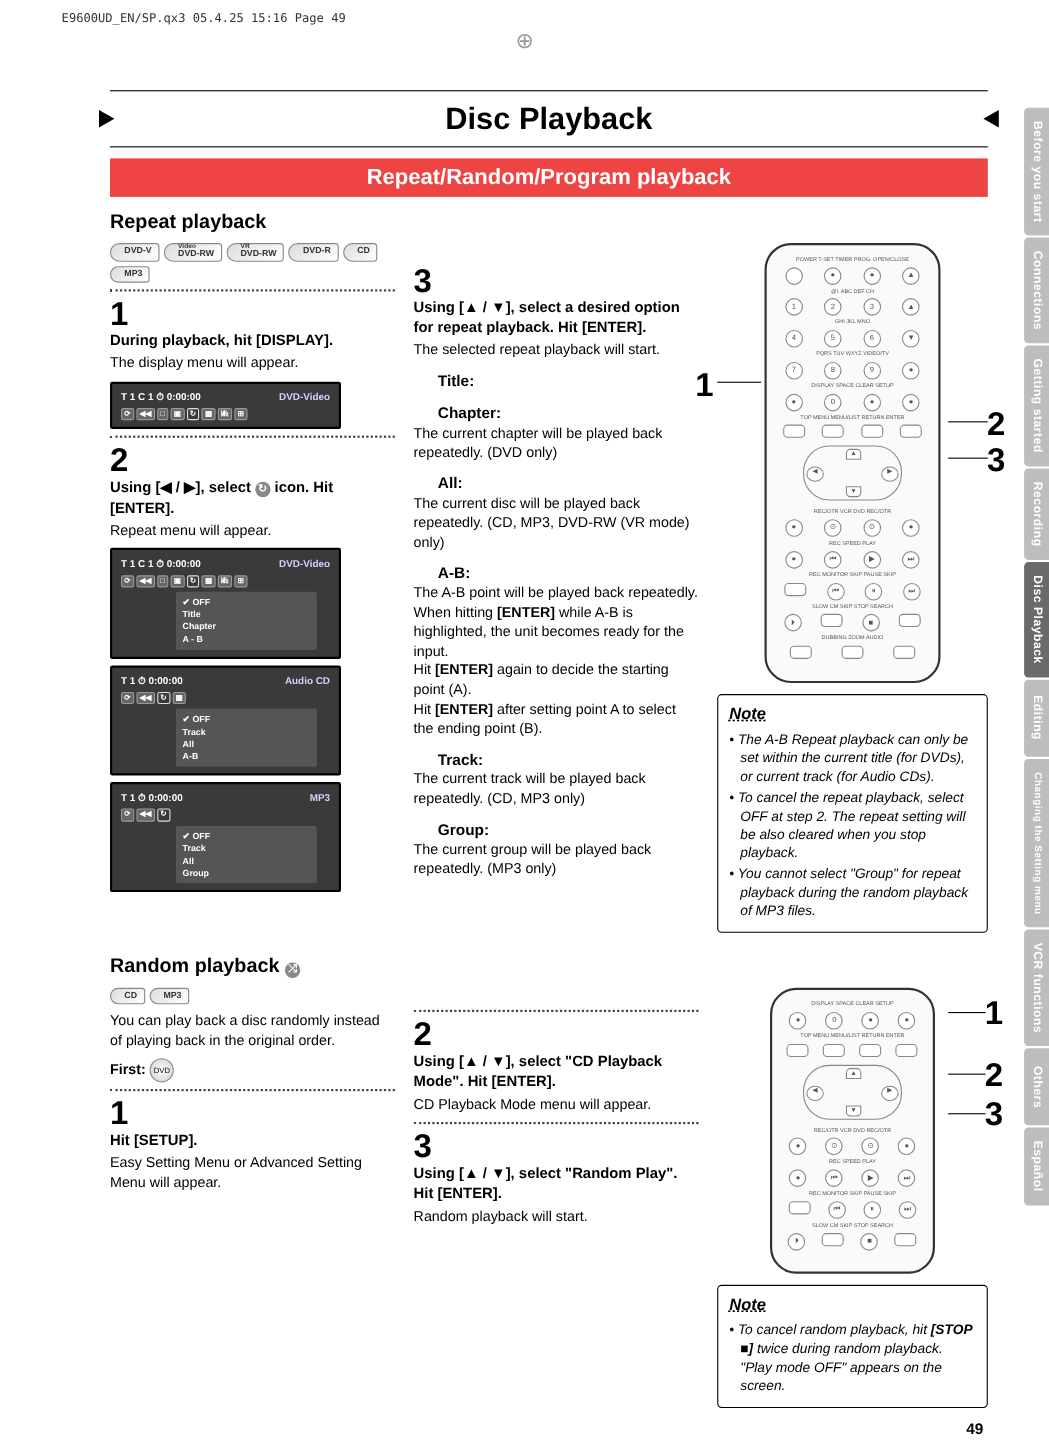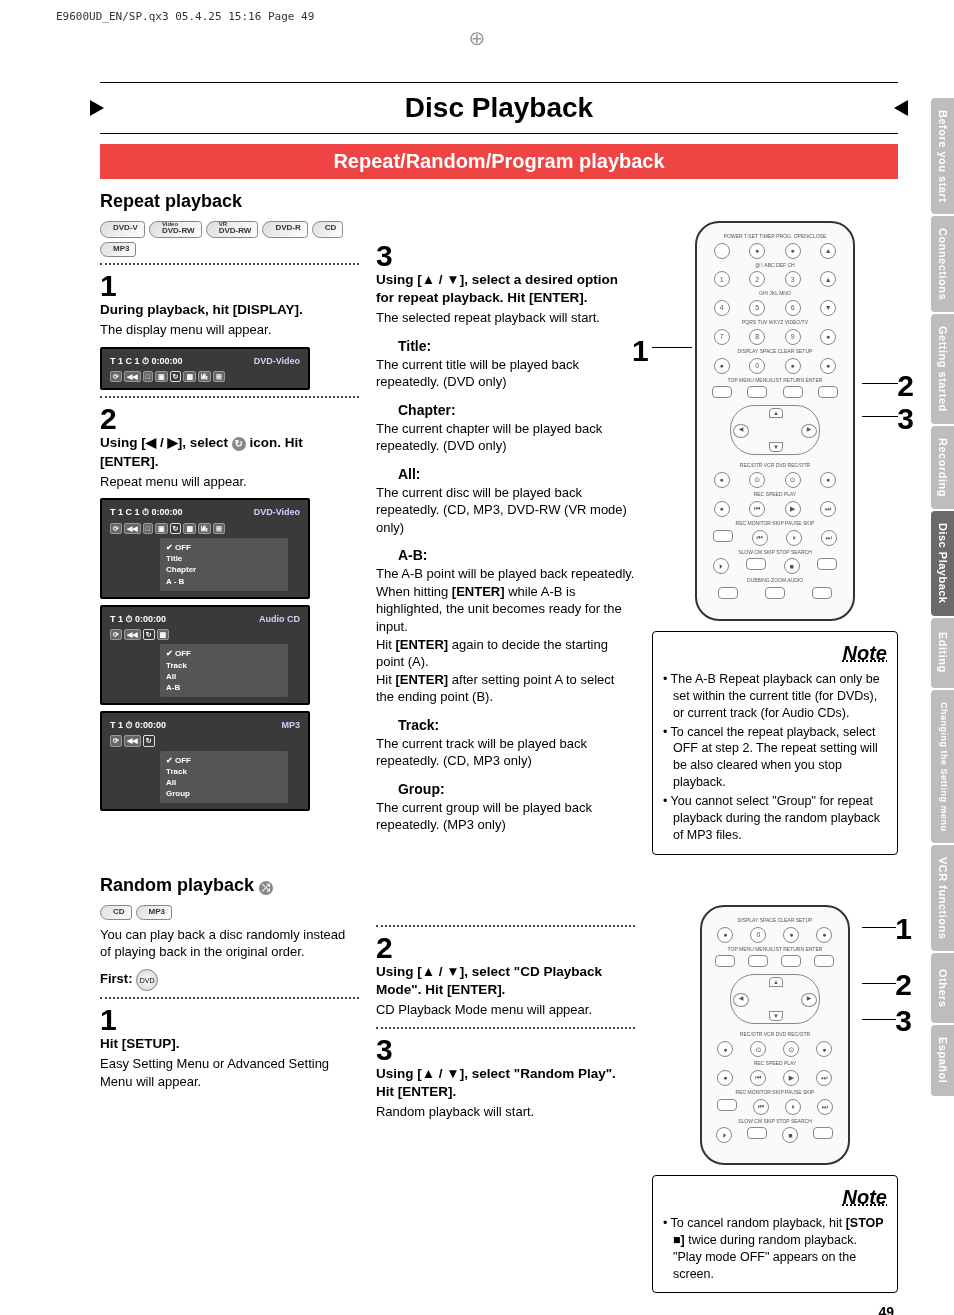--- a/index.html
+++ b/index.html
@@ -143,22 +143,22 @@
   .remote-mini{height:260px; width:150px;}
   .callout-num{
     position:absolute; font-size:30px; font-weight:bold; color:#000;
   }
   .callout-line{position:absolute; border-top:1px solid #000;}
 
   .note-box{
     border:1px solid #000; border-radius:4px; padding:8px 10px; font-size:12.5px;
     margin-top:4px;
   }
-  .note-title{ font-style:italic; font-weight:bold; font-size:20px; text-decoration:underline dotted; margin-bottom:4px;text-align:right;}
-  .note-box ul{ list-style:none; padding-left:0;}
+  .note-title{ font-style:italic; font-weight:bold; font-size:15px; text-decoration:underline dotted; margin-bottom:4px;}
+  .note-box ul{ list-style:none; padding-left:0;font-style:italic;}
   .note-box li{ padding-left:10px; text-indent:-10px; margin-bottom:2px;}
   .note-box li::before{content:"• ";}
 
   .first-icon{display:inline-block; width:22px;height:22px; border:1px solid #888; border-radius:50%; background:radial-gradient(#fff,#ccc); vertical-align:middle; font-size:7px; text-align:center; line-height:22px;}
 
   .page-num{ text-align:right; font-weight:bold; font-size:14px; margin-top:10px; padding-right:4px;}
 </style>
 </head>
 <body>
 
@@ -284,21 +284,20 @@
           </div>
       </div>
     </div>
 
     <div class="col">
       <div class="bignum" style="margin-top:20px">3</div>
       <div class="step-head">Using [▲ / ▼], select a desired option for repeat playback. Hit [ENTER].</div>
       <div class="step-body">The selected repeat playback will start.</div>
       <div id="repeat-options">
           <div class="subhead">Title:</div>
-          <div class="step-body">The current title will be played back repeatedly. (DVD only)</div>
           <div class="subhead">Chapter:</div>
           <div class="step-body">The current chapter will be played back repeatedly. (DVD only)</div>
           <div class="subhead">All:</div>
           <div class="step-body">The current disc will be played back repeatedly. (CD, MP3, DVD-RW (VR mode) only)</div>
           <div class="subhead">A-B:</div>
           <div class="step-body">The A-B point will be played back repeatedly.<br>When hitting <span class="bold">[ENTER]</span> while A-B is highlighted, the unit becomes ready for the input.<br>Hit <span class="bold">[ENTER]</span> again to decide the starting point (A).<br>Hit <span class="bold">[ENTER]</span> after setting point A to select the ending point (B).</div>
           <div class="subhead">Track:</div>
           <div class="step-body">The current track will be played back repeatedly. (CD, MP3 only)</div>
           <div class="subhead">Group:</div>
           <div class="step-body">The current group will be played back repeatedly. (MP3 only)</div>

